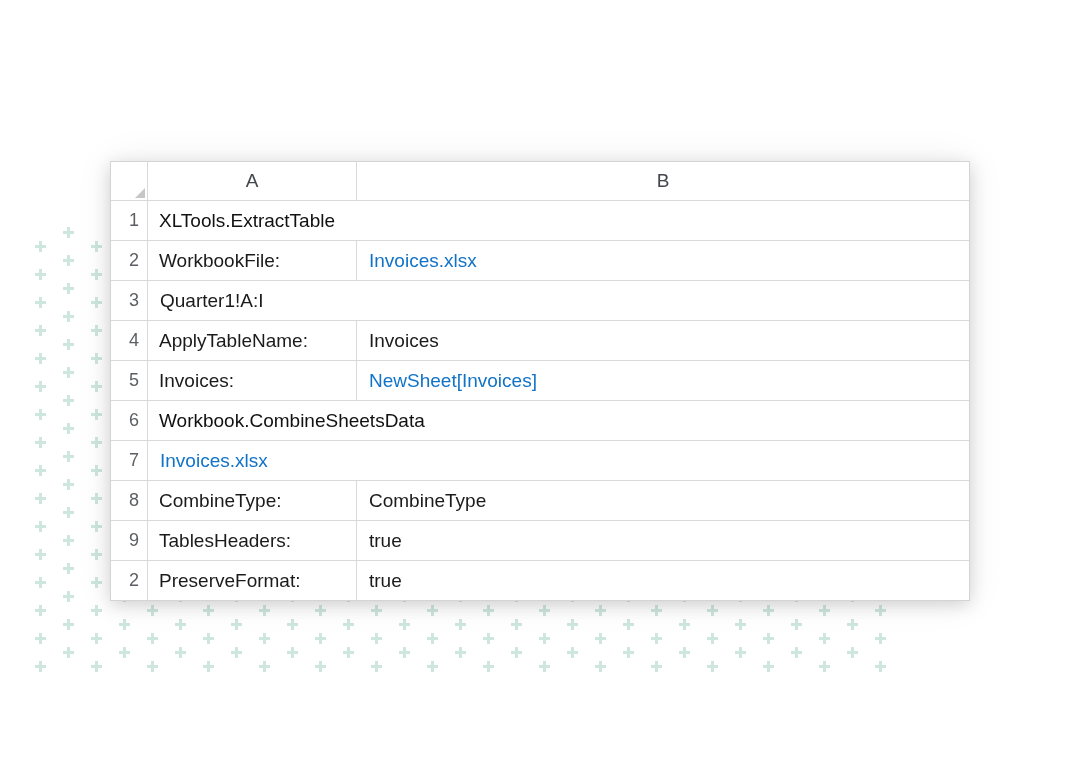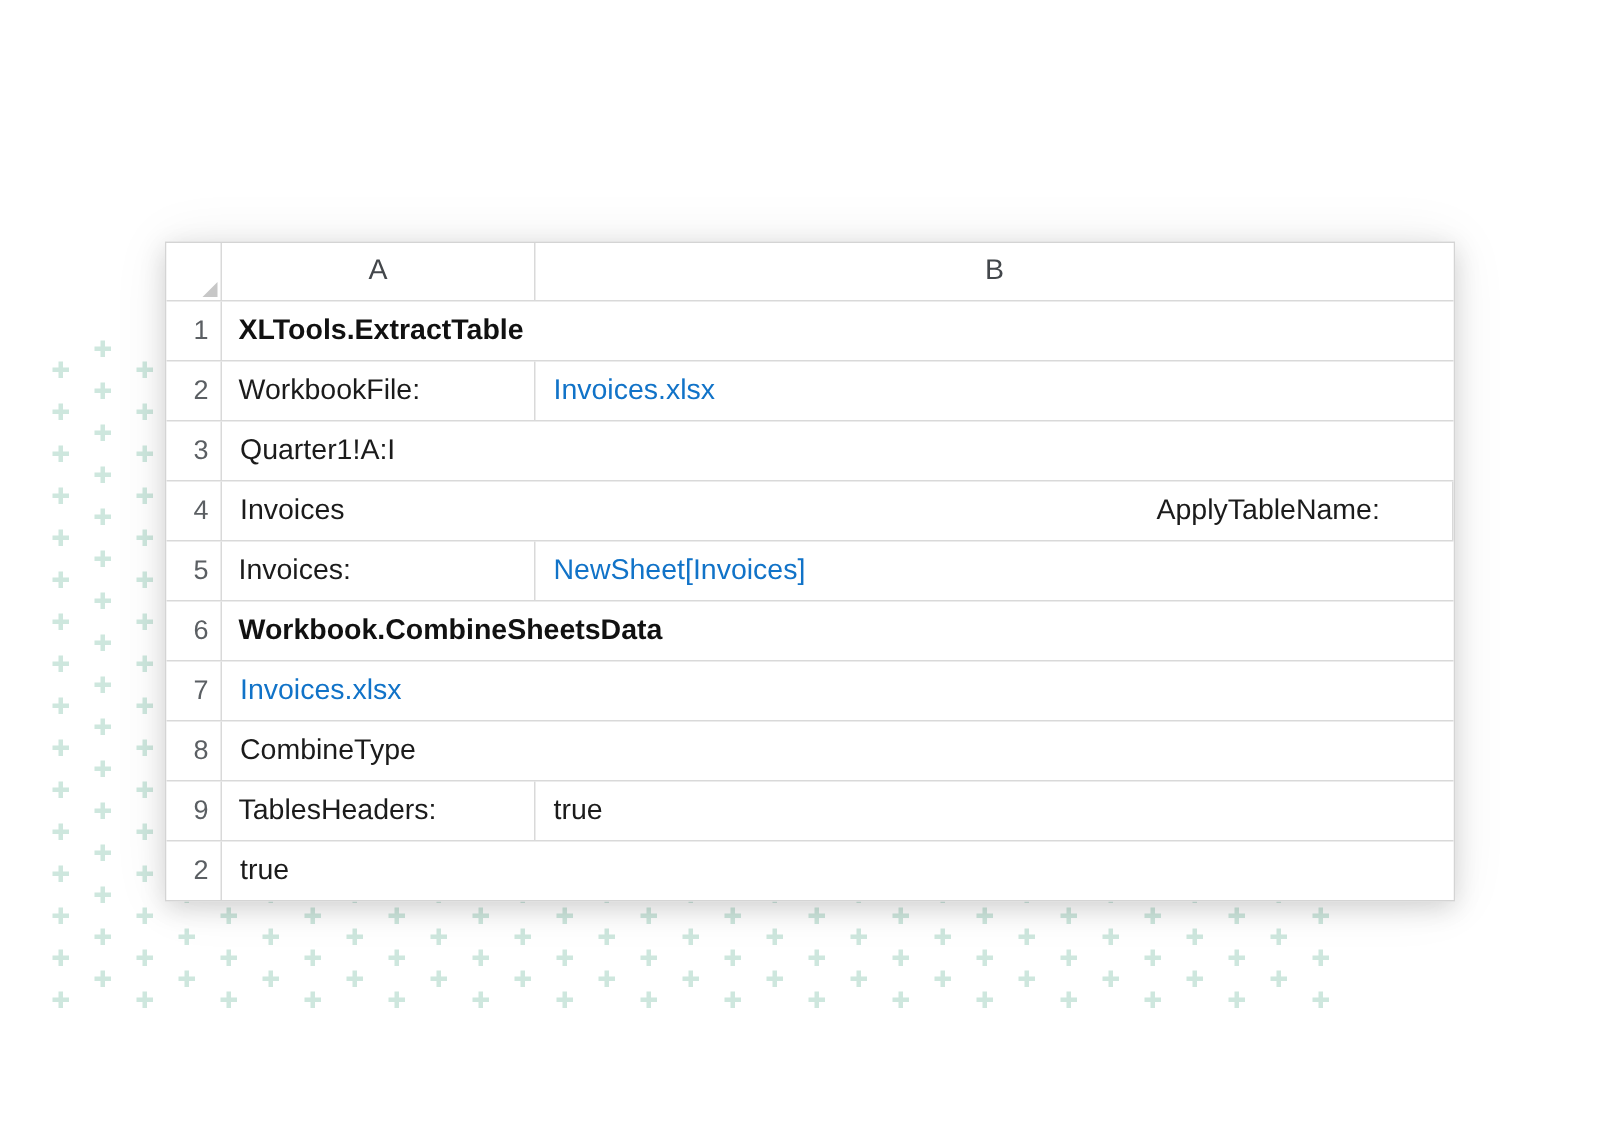--- a/index.html
+++ b/index.html
@@ -41,21 +41,21 @@
     box-sizing: border-box; display: flex; align-items: center;
     font-size: 19px; color: #1b1b1b; white-space: nowrap; overflow: visible;
   }
   .c-num {
     width: 37px; flex: 0 0 37px; justify-content: flex-end;
     padding-right: 8px; font-size: 18px; color: #5b5f63;
     border-right: 1px solid #d9d9d9;
   }
   .c-a { width: 209px; flex: 0 0 209px; padding-left: 11px; border-right: 1px solid #d9d9d9; }
   .c-b { flex: 1 1 auto; padding-left: 12px; }
-  .c-span { flex: 1 1 auto; padding-left: 11px; font-weight: 700; color: #111111; }
+  .c-span { flex: 1 1 auto; padding-left: 11px; font-weight: 400; color: #111111; }
   .header .c-a, .header .c-b { justify-content: center; padding: 0; color: #43474b; font-size: 19px; }
   .header .c-num { position: relative; }
   .corner-tri {
     position: absolute; right: 2px; bottom: 2px;
     width: 0; height: 0;
     border-left: 10px solid transparent;
     border-bottom: 10px solid #c7c7c7;
   }
   .link { color: #1173c8; }
 </style>
@@ -582,49 +582,51 @@
           <div class="c c-b">
             <span class="link">Invoices.xlsx</span>
           </div>
         </div>
         <div class="srow">
           <div class="c c-num">3</div>
           <div class="c c-b">Quarter1!A:I</div>
         </div>
         <div class="srow">
           <div class="c c-num">4</div>
+          <div class="c c-a">ApplyTableName:</div>
           <div class="c c-b">Invoices</div>
-          <div class="c c-a">ApplyTableName:</div>
         </div>
         <div class="srow">
           <div class="c c-num">5</div>
           <div class="c c-a">Invoices:</div>
           <div class="c c-b">
             <span class="link">NewSheet[Invoices]</span>
           </div>
         </div>
         <div class="srow">
           <div class="c c-num">6</div>
           <div class="c c-span">Workbook.CombineSheetsData</div>
         </div>
         <div class="srow">
           <div class="c c-num">7</div>
           <div class="c c-b">
             <span class="link">Invoices.xlsx</span>
           </div>
         </div>
         <div class="srow">
           <div class="c c-num">8</div>
+          <div class="c c-a">CombineType:</div>
           <div class="c c-b">CombineType</div>
         </div>
         <div class="srow">
           <div class="c c-num">9</div>
           <div class="c c-a">TablesHeaders:</div>
           <div class="c c-b">true</div>
         </div>
         <div class="srow">
           <div class="c c-num">2</div>
+          <div class="c c-a">PreserveFormat:</div>
           <div class="c c-b">true</div>
         </div>
       </div>
   </div>
 
 </div>
 
 </body></html>

